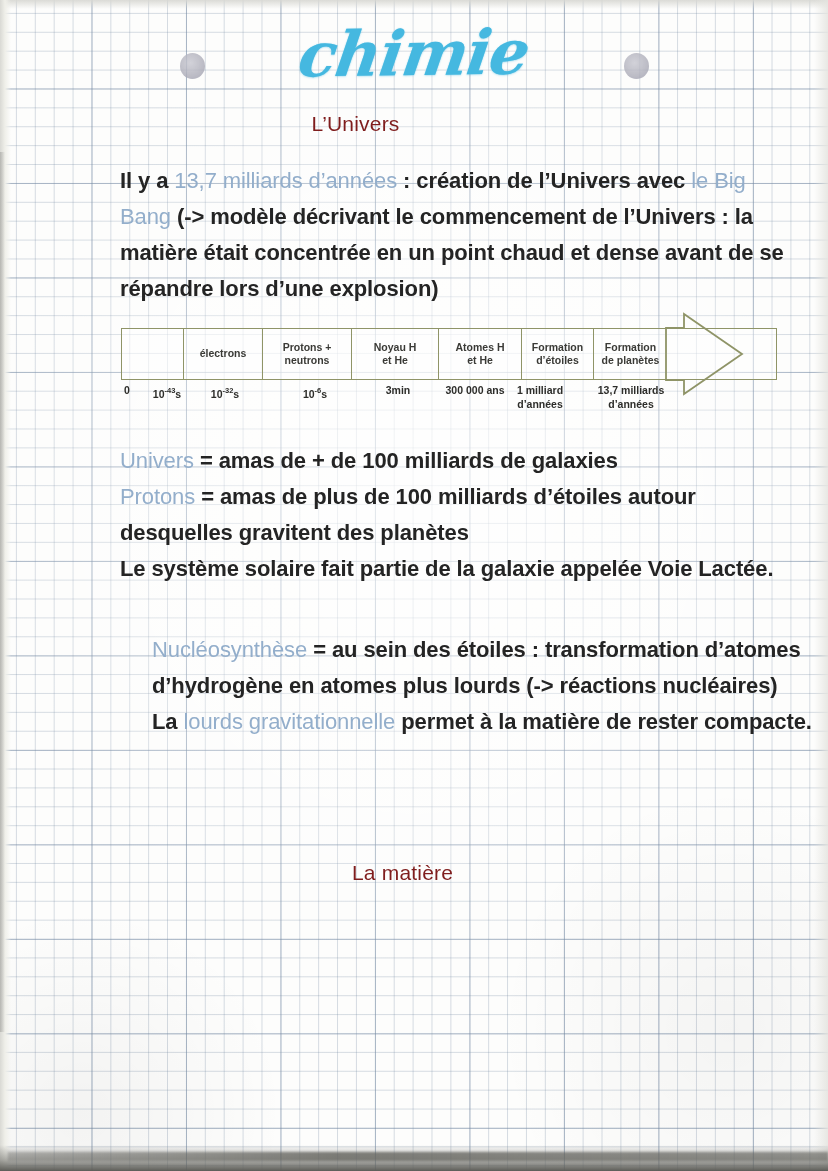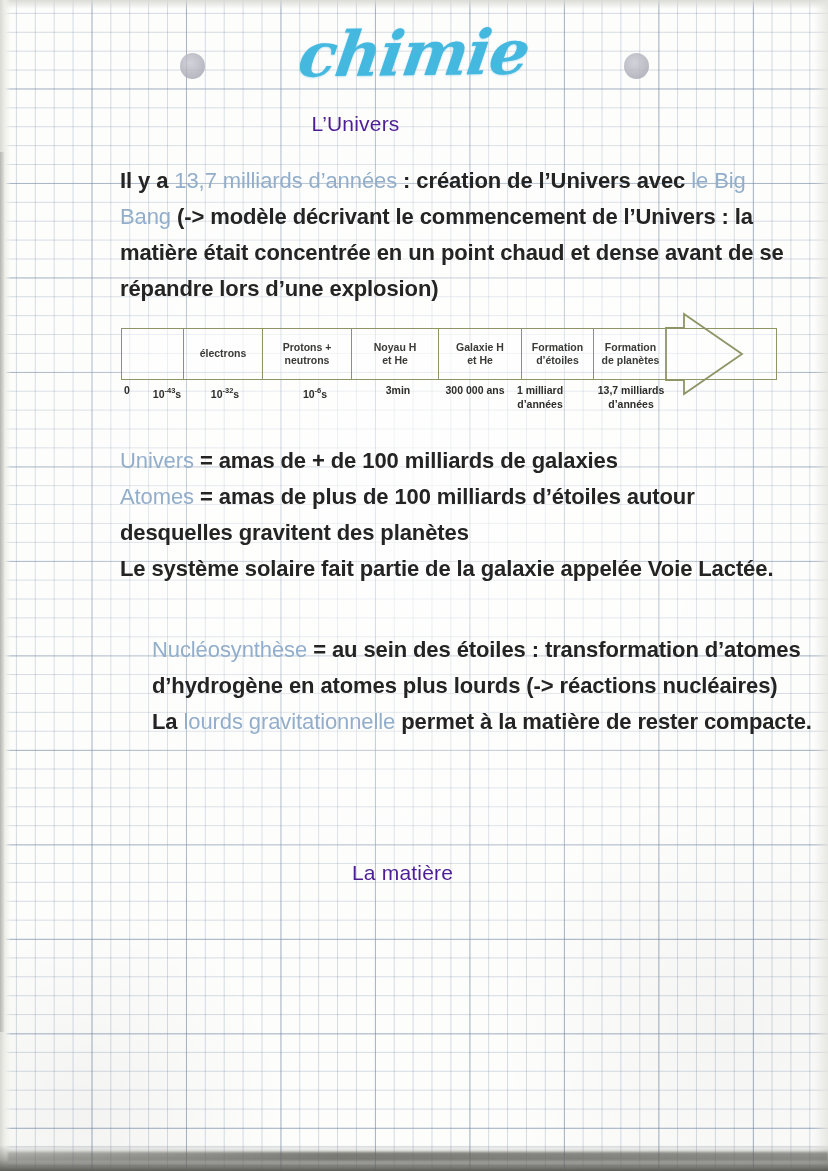--- a/index.html
+++ b/index.html
@@ -88,21 +88,21 @@
     color:#45b8e0;
     letter-spacing:-1px;
     text-shadow:0 0 1px rgba(69,184,224,.55), 0 1px 2px rgba(69,184,224,.30);
     transform:skewX(-9deg) rotate(-.7deg);
   }
 
   
   .section-heading{
     position:absolute;width:711px;text-align:center;
     font-size:21px;font-weight:400;
-    color:#4c1d95;
+    color:#7f1d1d;
     letter-spacing:.2px;
   }
   #heading-univers{top:112px;}
   #heading-matiere{top:861px;padding-left:47px;}
 
   
   .para{
     position:absolute;left:120px;width:672px;
     font-size:22px;
     line-height:36px;
@@ -193,21 +193,21 @@
         </div>
         <div class="tl-cell" style="width:89px">
           <span style="white-space:pre-line">Protons +
 neutrons</span>
         </div>
         <div class="tl-cell" style="width:87px">
           <span style="white-space:pre-line">Noyau H
 et He</span>
         </div>
         <div class="tl-cell" style="width:83px">
-          <span style="white-space:pre-line">Galaxie H
+          <span style="white-space:pre-line">Atomes H
 et He</span>
         </div>
         <div class="tl-cell" style="width:72px">
           <span style="white-space:pre-line">Formation
 d’étoiles</span>
         </div>
         <div class="tl-cell" style="width:73px">
           <span style="white-space:pre-line">Formation
 de planètes</span>
         </div>
@@ -240,21 +240,21 @@
           <span>1 milliard d’années</span>
         </div>
         <div class="tl-tick two" style="left:474px;top:0;width:72px">
           <span>13,7 milliards d’années</span>
         </div>
       </div>
     </div>
 
     <div class="para" id="para-defs">
       <span class="hl">Univers</span><span> = amas de + de 100 milliards de galaxies</span><br>
-      <span class="hl">Atomes</span><span> = amas de plus de 100 milliards d’étoiles autour desquelles gravitent des planètes</span><br>
+      <span class="hl">Protons</span><span> = amas de plus de 100 milliards d’étoiles autour desquelles gravitent des planètes</span><br>
       <span>Le système solaire fait partie de la galaxie appelée Voie Lactée.</span>
     </div>
 
     <div class="para" id="para-nucleo">
       <span class="hl">Nucléosynthèse</span><span> = au sein des étoiles : transformation d’atomes d’hydrogène en atomes plus lourds (-&gt; réactions nucléaires)</span><br>
       <span>La </span><span class="hl">lourds gravitationnelle</span><span> permet à la matière de rester compacte.</span>
     </div>
 
     <div class="section-heading" id="heading-matiere">La matière</div>
 

